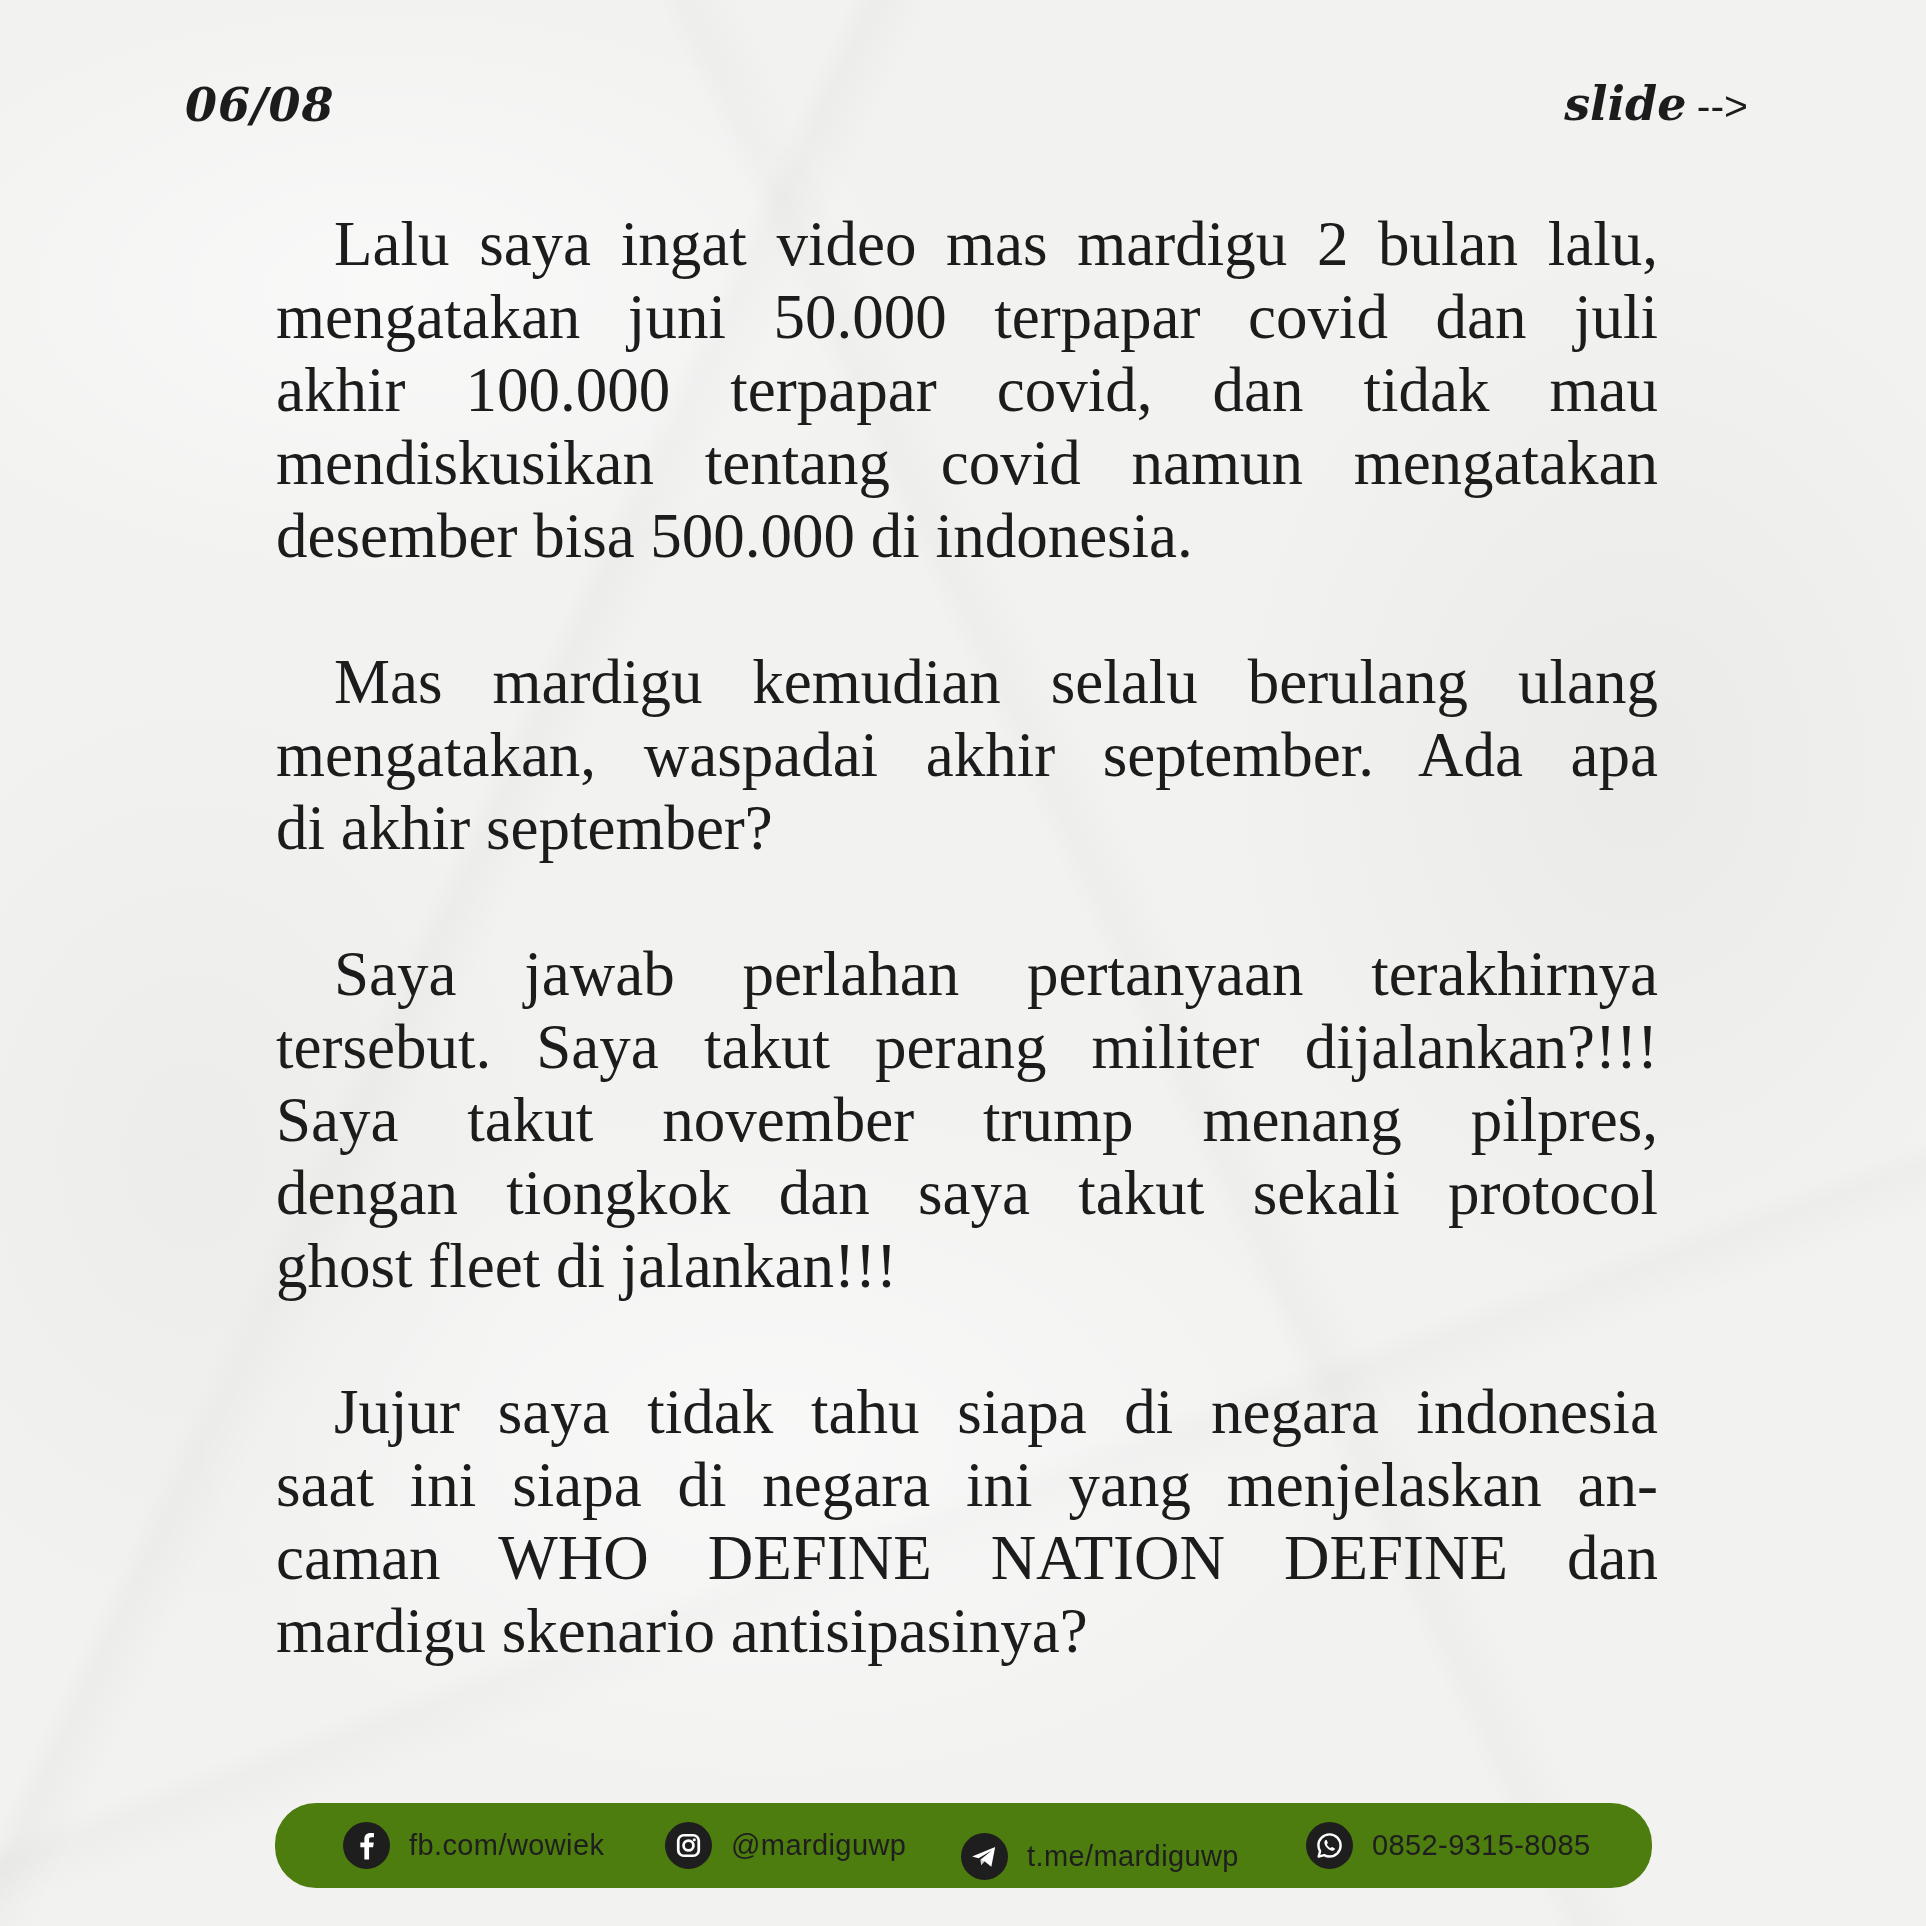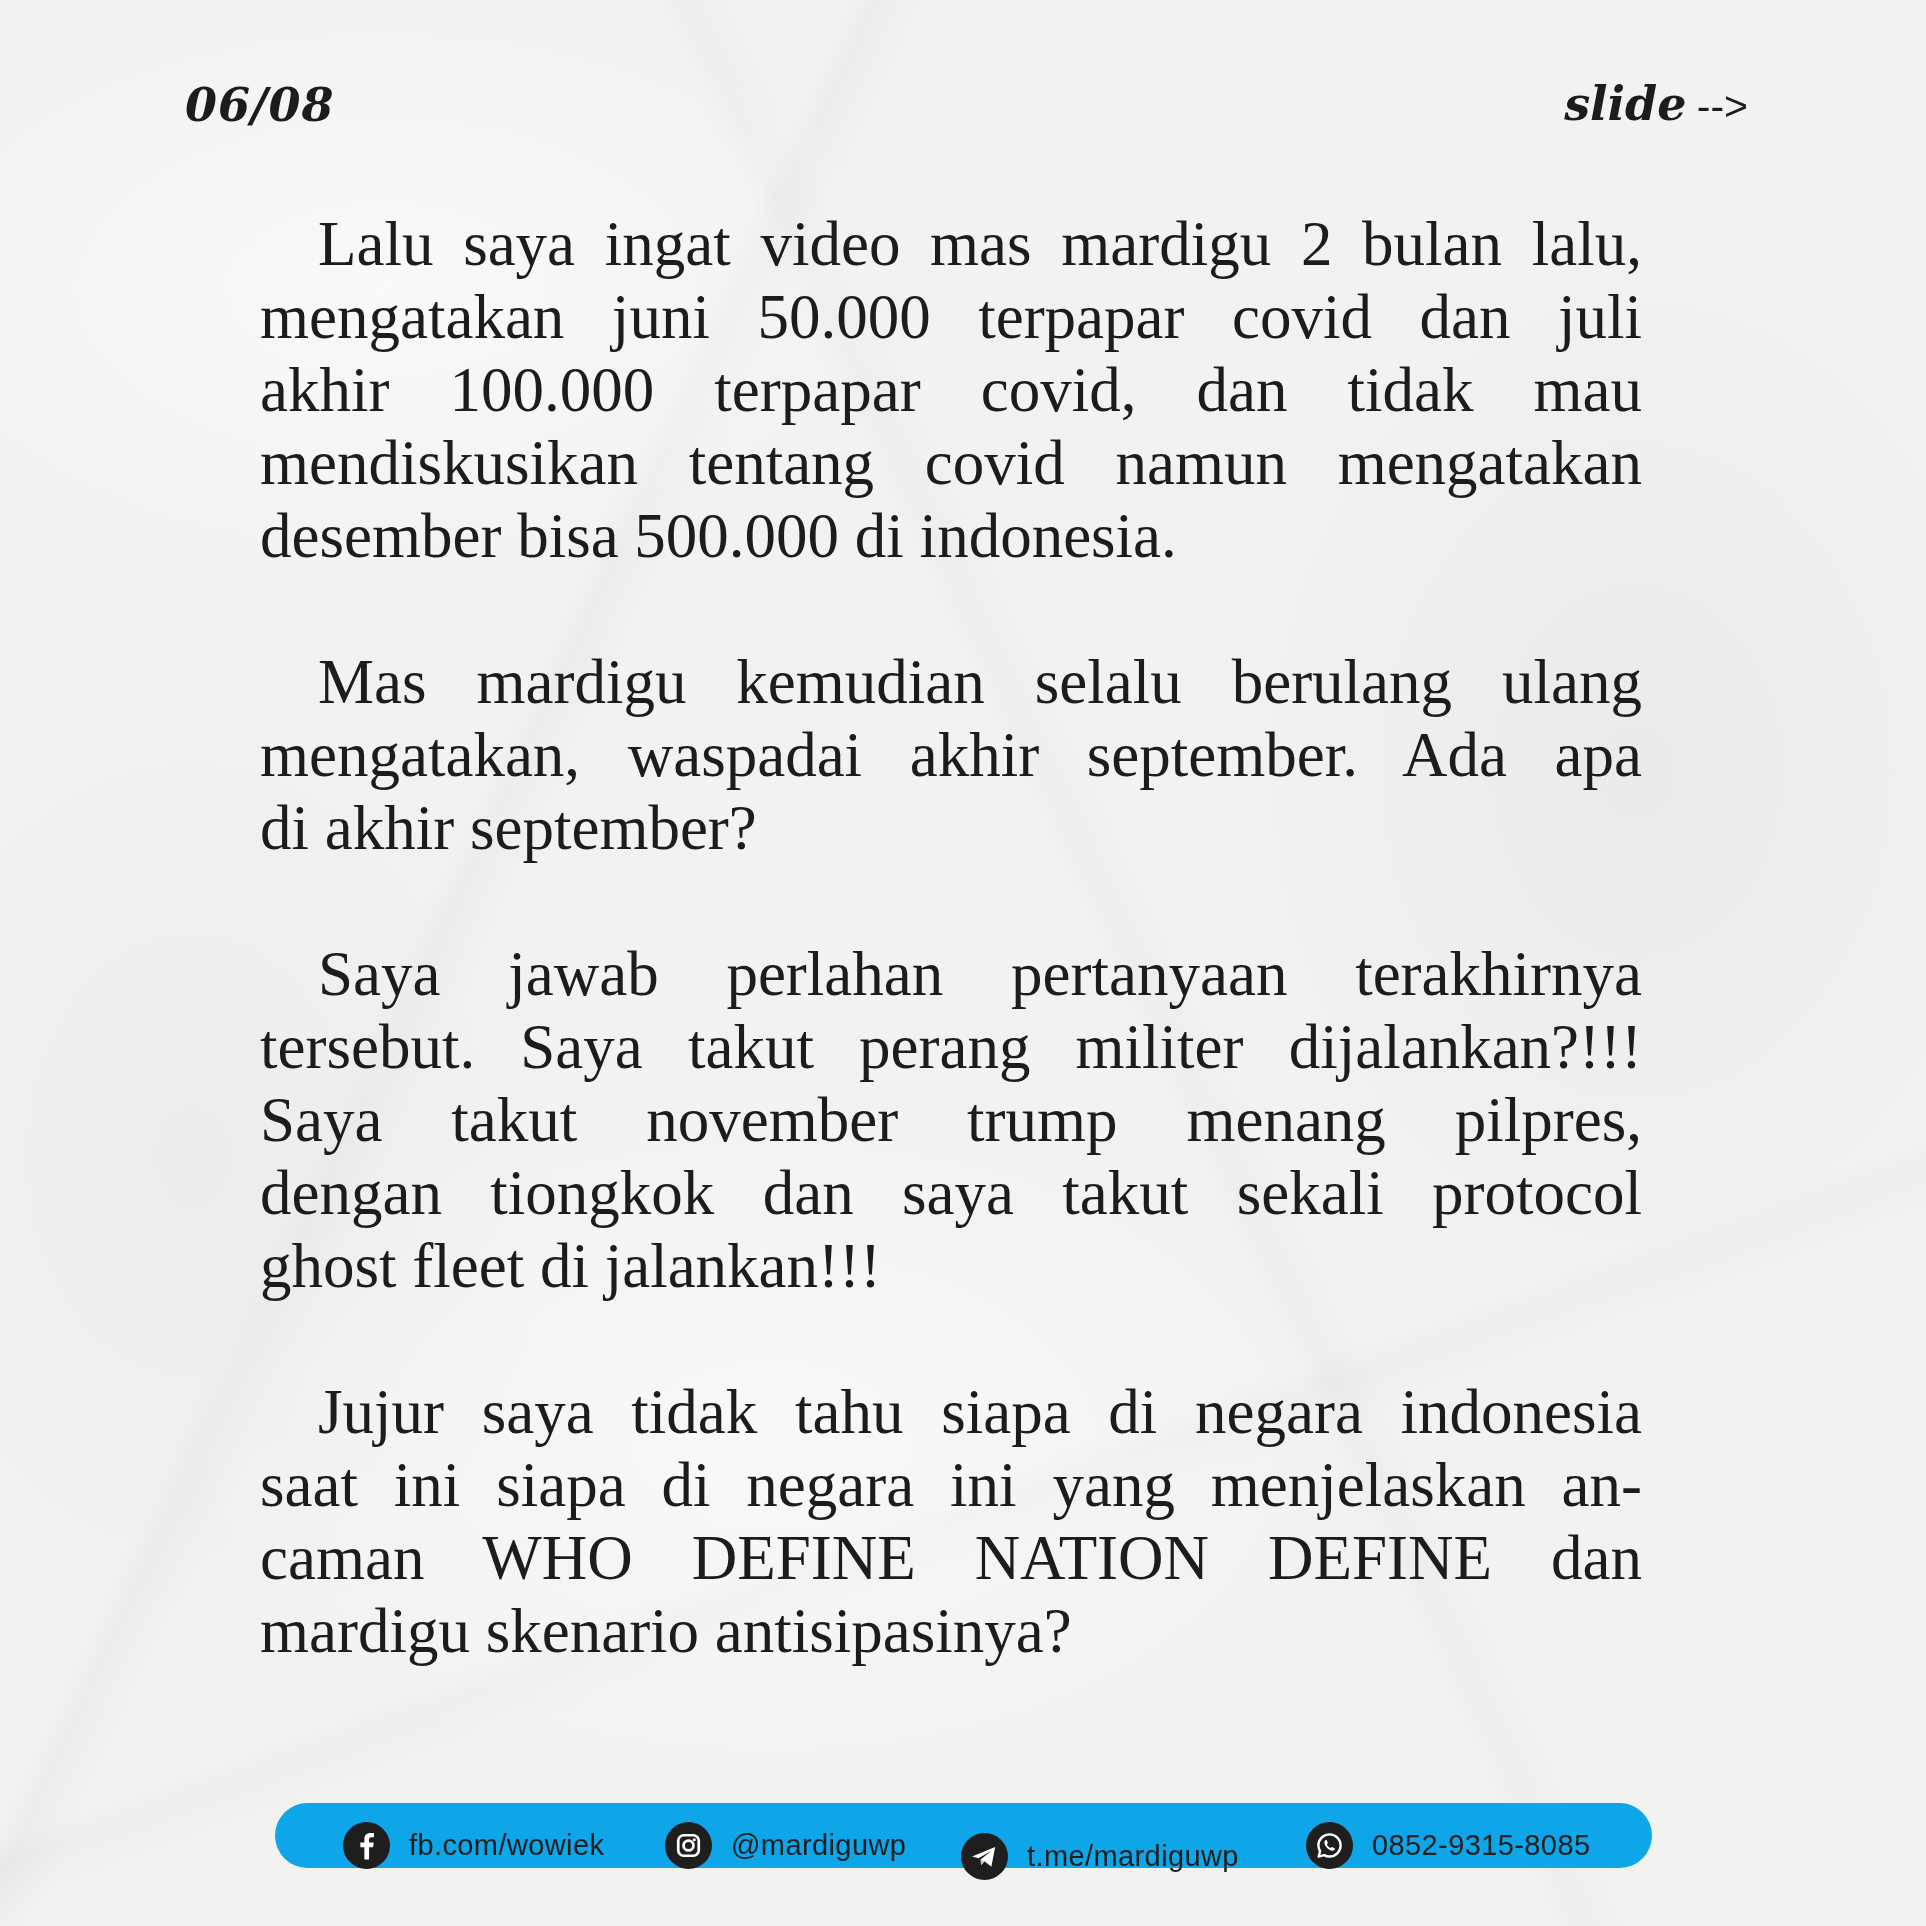--- a/index.html
+++ b/index.html
@@ -56,21 +56,21 @@
       font-weight: normal;
       font-style: normal;
       margin-left: 10.3px;
       font-family: "Liberation Sans", sans-serif;
       font-size: 41px;
     }
 
     
     .article {
       position: absolute;
-      left: 260px;
+      left: 276px;
       top: 208px;
       width: 1382px;
       font-family: "Liberation Serif", "DejaVu Serif", serif;
       font-size: 63px;
       line-height: 73px;
       color: #1c1c1c;
     }
     .paragraph {
       margin: 0 0 73px 0;
     }
@@ -91,23 +91,23 @@
     .line.last {
       text-align-last: left;
     }
 
     
     .contact-bar {
       position: absolute;
       left: 275px;
       top: 1803px;
       width: 1377px;
-      height: 65px;
+      height: 85px;
       border-radius: 41px;
-      background: #0ea5e9;
+      background: #4d7c0f;
     }
     .contact-item {
       position: absolute;
       top: 0;
       height: 85px;
       display: flex;
       align-items: center;
       text-decoration: none;
       color: #1e1e1e;
     }

